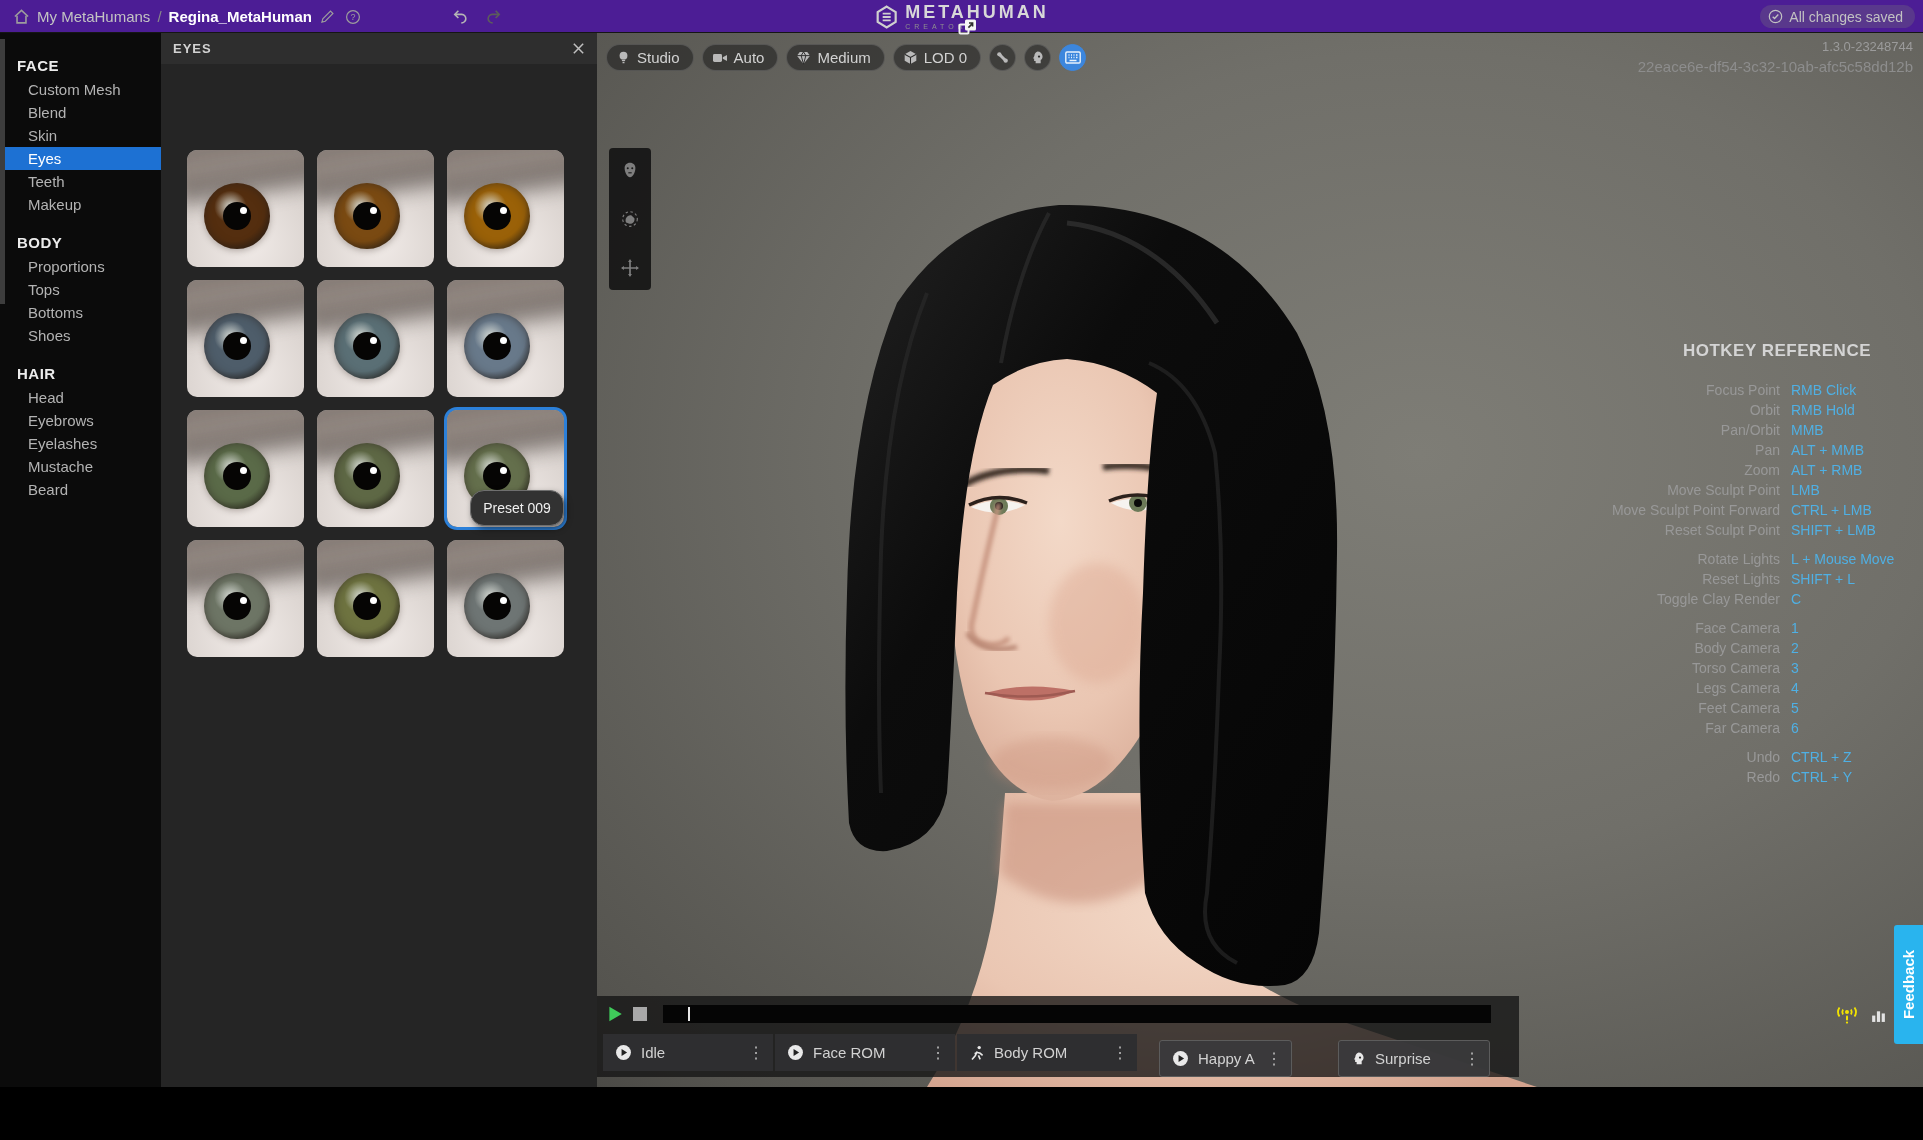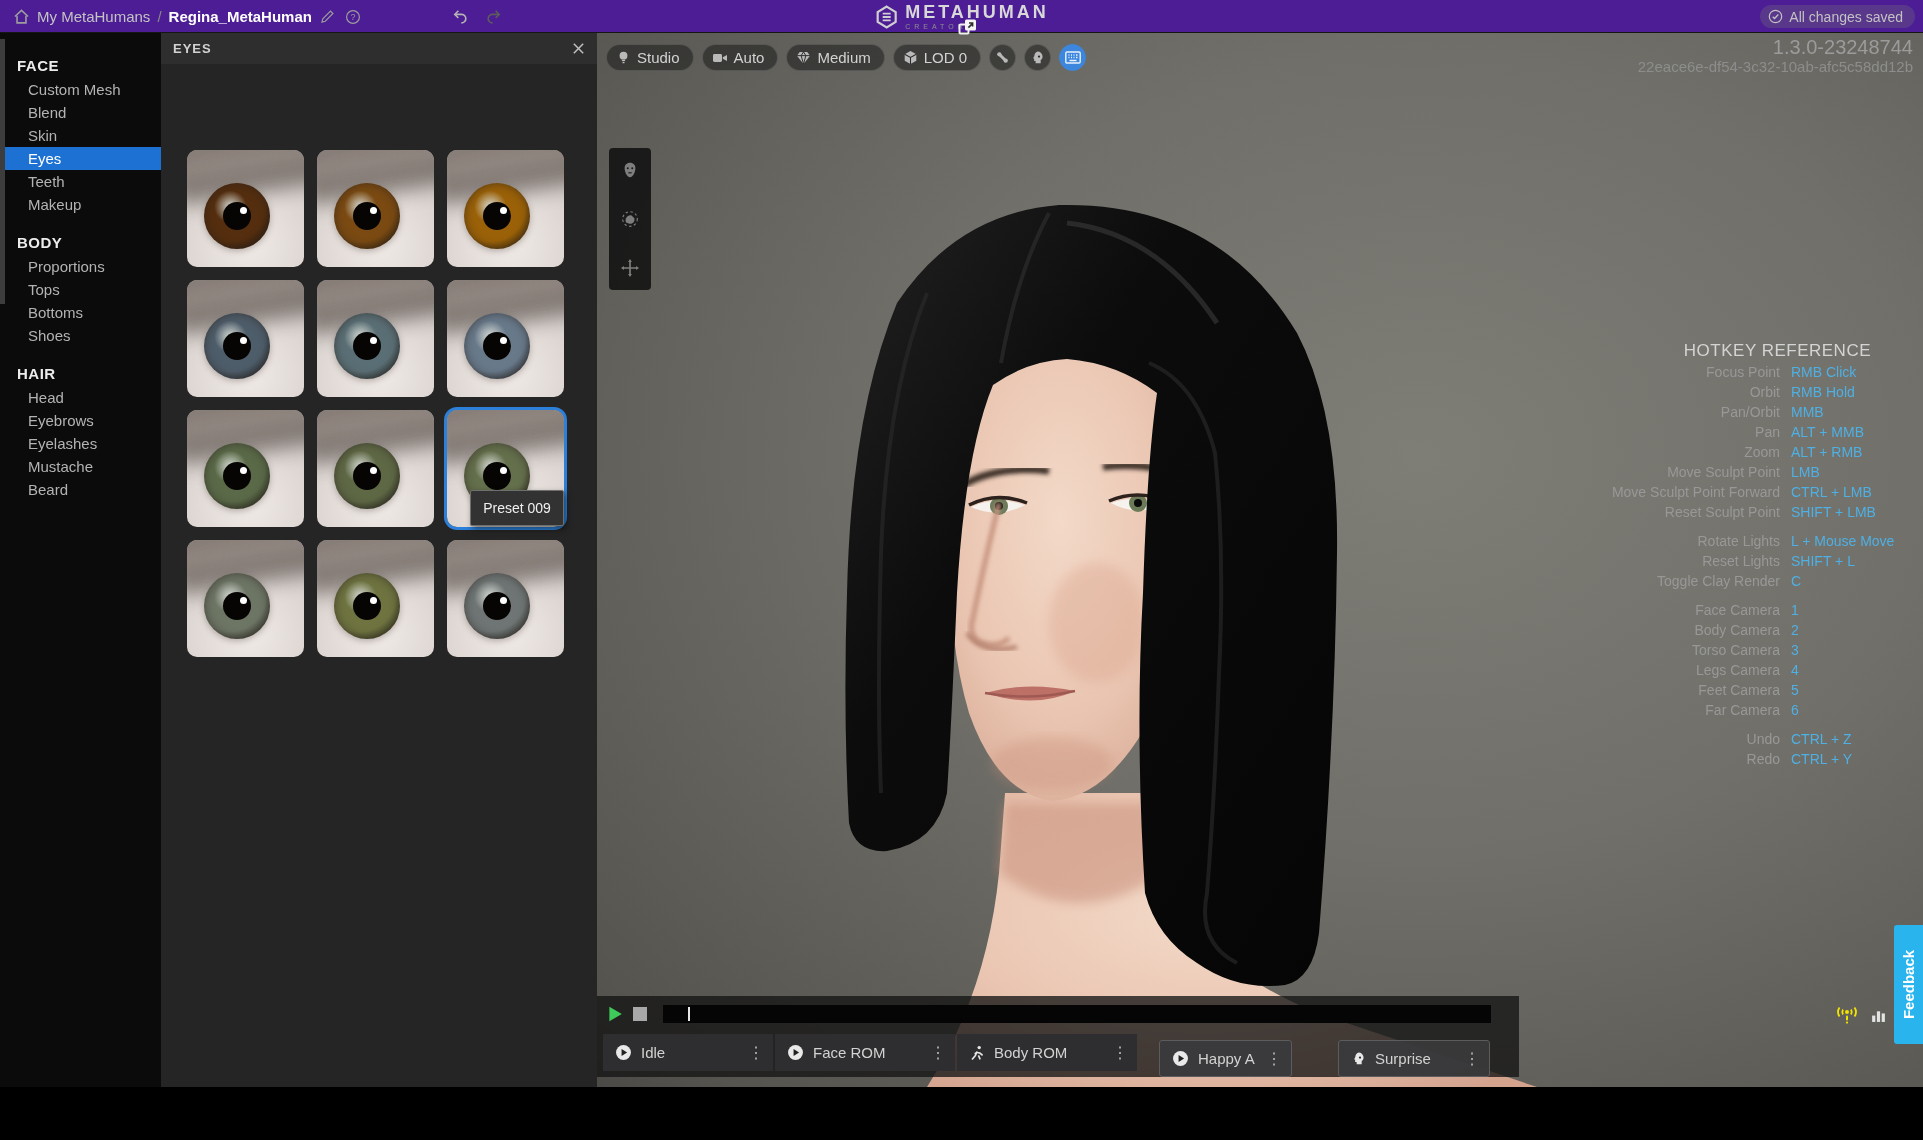--- a/index.html
+++ b/index.html
@@ -66,21 +66,21 @@
                 background:#5c5450; filter:blur(9px); transform:rotate(-9deg); opacity:.55; }
   .iris { position:absolute; left:17px; top:33px; width:66px; height:66px; border-radius:50%;
           background:radial-gradient(circle at 40% 36%, #d8dcd6 0%, var(--iris) 28%,
                      var(--iris) 60%, #17140f 100%);
           box-shadow:inset 0 0 10px rgba(40,32,28,.6), 0 2px 6px rgba(90,78,70,.4); }
   .pupil { position:absolute; left:19px; top:19px; width:28px; height:28px; border-radius:50%;
            background:#060504; }
   .pupil::after { content:""; position:absolute; left:17px; top:5px; width:7px; height:7px;
                   border-radius:50%; background:#fff; }
   .tooltip { position:absolute; left:309px; top:457px; width:94px; height:36px;
-             background:#323232; border:1px solid #6f6f6f; border-radius:2px; z-index:50;
+             background:#323232; border:1px solid #6f6f6f; border-radius:14px; z-index:50;
              display:flex; align-items:center; justify-content:center; font-size:14px;
              color:#f0f0f0; box-shadow:2px 3px 6px rgba(0,0,0,.5); }
 
   
   .viewport { position:absolute; left:597px; top:33px; right:0; bottom:53px; overflow:hidden;
               background:radial-gradient(ellipse at 62% 40%, #7e7d76 0%, #706f69 45%, #55544f 92%, #4b4a46 100%); }
   .figure { position:absolute; left:0; top:0; width:100%; height:100%; }
 
   .vp-toolbar { position:absolute; left:9px; top:11px; display:flex; align-items:flex-start;
                 gap:8px; z-index:20; }
@@ -94,26 +94,26 @@
   .circ.active { background:#3c86dd; border-color:#3c86dd; color:#e8f1fb; }
 
   .side-tools { position:absolute; left:12px; top:115px; width:42px; height:142px;
                 background:rgba(17,17,17,0.88); border-radius:4px; display:flex;
                 flex-direction:column; align-items:center; justify-content:space-between;
                 padding:13px 0; z-index:20; }
   .side-tools .icon { color:#7e7e7e; cursor:pointer; }
 
   .build-info { position:absolute; right:10px; top:4px; text-align:right; line-height:20px;
                 z-index:20; }
-  .build-ver { font-size:20px; color:#9b9b9b; }
+  .build-ver { font-size:13px; color:#9b9b9b; }
   .build-id { font-size:15px; color:#8d8d8d; }
 
   .hotkeys { position:absolute; right:14px; top:308px; width:330px; z-index:20; }
-  .hk-title { font-size:17px; font-weight:normal; letter-spacing:.5px; color:#d4d4d4;
-              text-align:right; margin-bottom:1px; padding-right:38px; }
+  .hk-title { font-size:17px; font-weight:bold; letter-spacing:.5px; color:#d4d4d4;
+              text-align:right; margin-bottom:19px; padding-right:38px; }
   .hk-group { margin-bottom:9px; }
   .hk-row { display:flex; gap:11px; line-height:20px; font-size:14px; }
   .hk-label { flex:1; text-align:right; color:#989898; }
   .hk-key { width:118px; color:#4fb0e4; }
 
   
   .playback { position:absolute; left:0; bottom:10px; width:922px; height:81px;
               background:rgba(20,20,20,0.78); z-index:20; }
   .pb-top { position:relative; height:36px; }
   .play-btn { position:absolute; left:9px; top:9px; width:18px; height:18px; cursor:pointer; }

